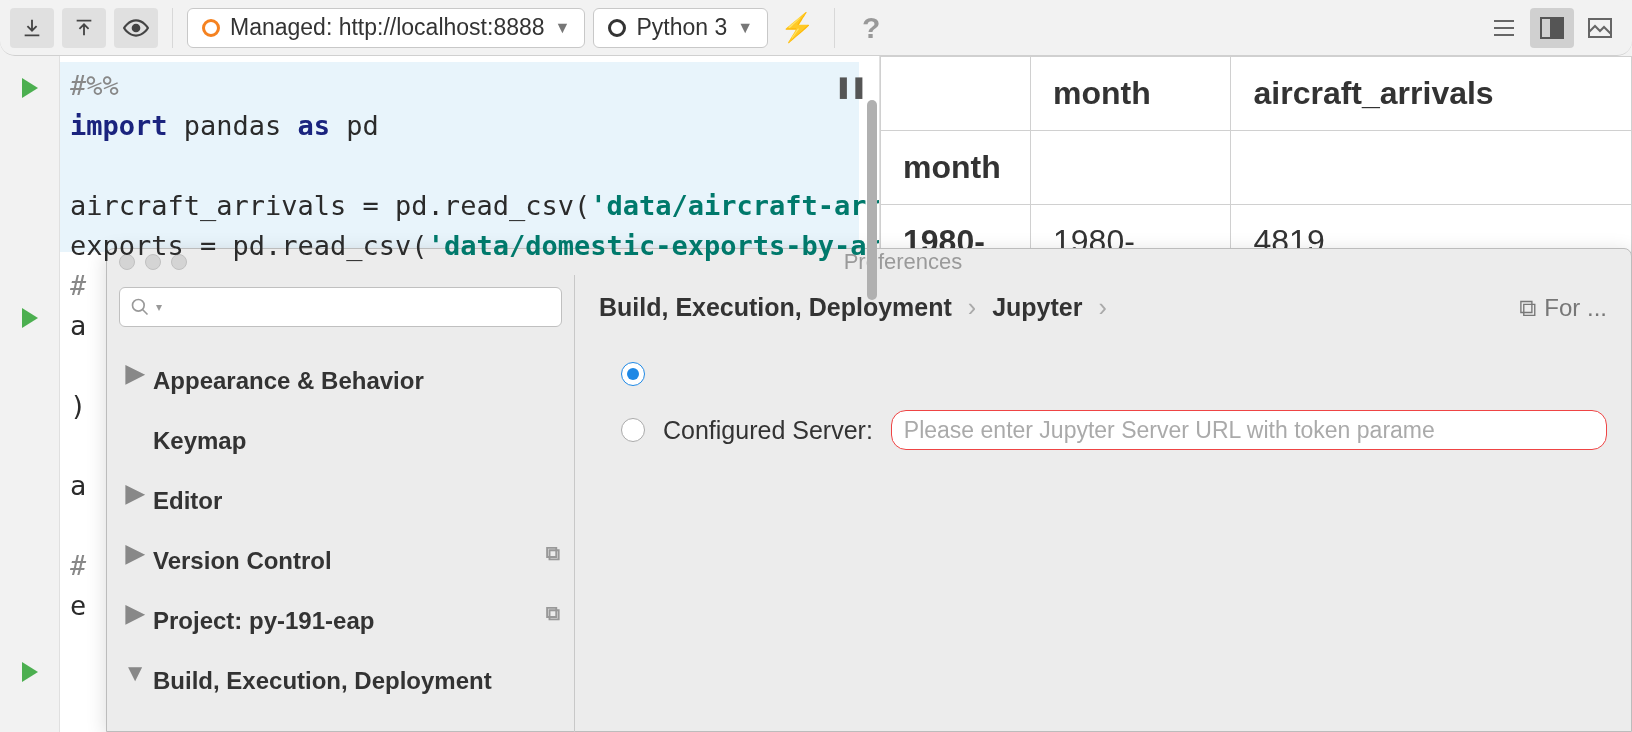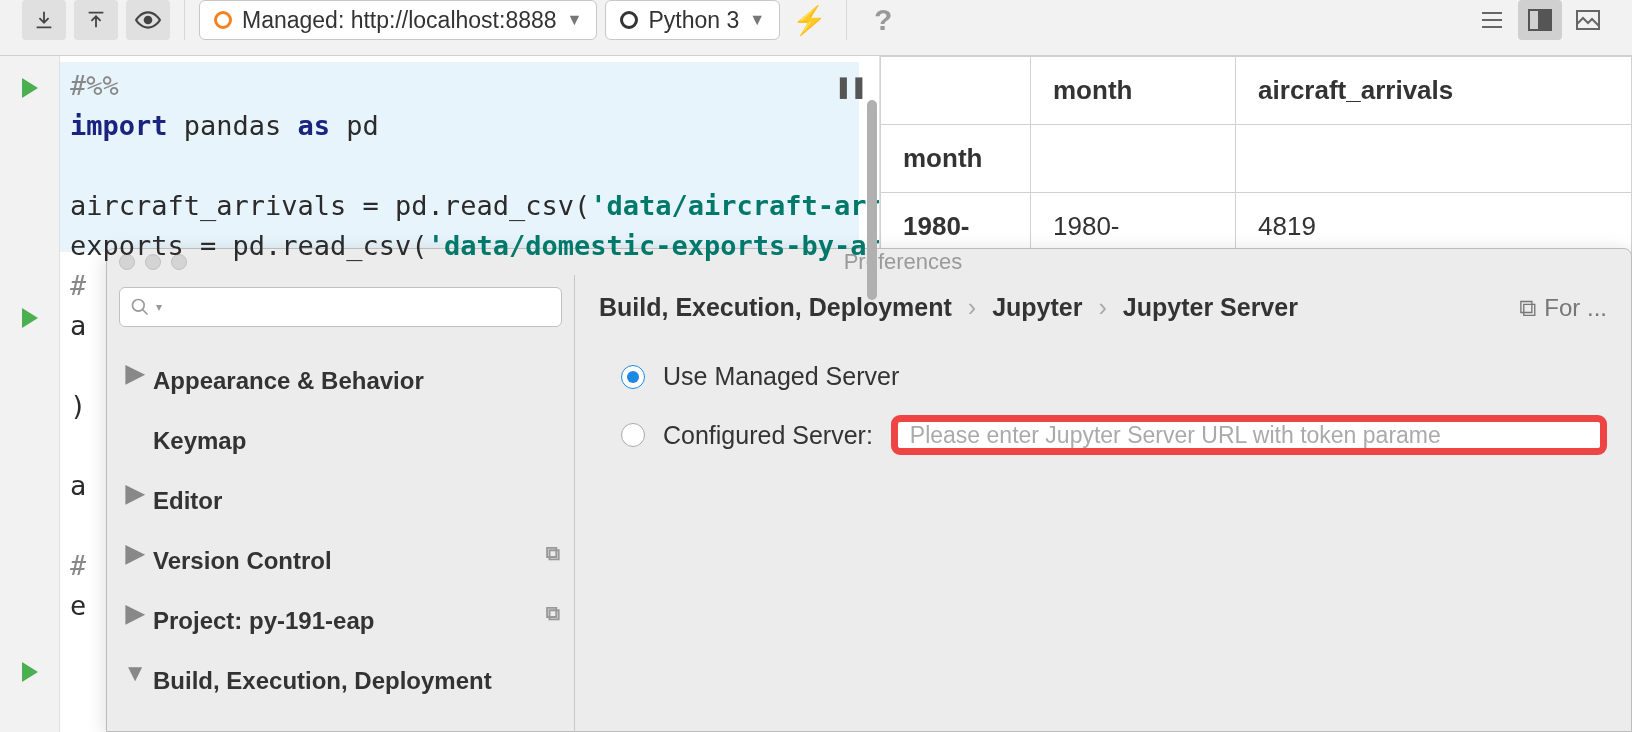--- a/index.html
+++ b/index.html
@@ -10,24 +10,26 @@
   height: 732px;
   overflow: hidden;
   position: relative;
   color: #333;
 }
 
 
 .toolbar {
   height: 56px;
   display: flex;
-  padding: 0 22px;
+  align-items: center;
+  padding: 0 10px;
   gap: 8px;
   background: #f2f2f2;
   border-bottom: 1px solid #d0d0d0;
+  border-radius: 15px;
 }
 .tb-btn {
   width: 44px;
   height: 40px;
   display: flex;
   align-items: center;
   justify-content: center;
   border-radius: 4px;
 }
 .tb-btn.grey { background: #e0e0e0; }
@@ -111,21 +113,21 @@
 .scrollbar-thumb {
   position: absolute; right: 2px; top: 44px; width: 10px; height: 200px;
   background: #b0b0b0; border-radius: 5px; z-index: 2;
 }
 
 .data-panel {
   flex: 1;
   background: #fff;
   overflow: hidden;
 }
-.data-panel table { border-collapse: collapse; width: 100%; font-size: 26px; }
+.data-panel table { border-collapse: collapse; width: 100%; font-size: 32px; }
 .data-panel th, .data-panel td {
   border: 1px solid #d0d0d0;
   padding: 18px 22px;
   text-align: left;
 }
 .data-panel th { font-weight: bold; }
 .data-panel .rowhead { font-weight: bold; }
 
 
 .modal {
@@ -217,22 +219,22 @@
   width: 24px; height: 24px; border-radius: 50%;
   border: 1px solid #aaa;
   background: #fff;
   display: flex; align-items: center; justify-content: center;
 }
 .radio.checked { border-color: #1e88e5; }
 .radio.checked .dot { width: 12px; height: 12px; border-radius: 50%; background: #1e88e5; }
 .server-input {
   flex: 1;
   height: 40px;
-  border: 7px solid #ef4444;
-  border-radius: 9px;
+  border: 1px solid #ef4444;
+  border-radius: 15px;
   background: #fff;
   padding: 0 12px;
   font-size: 23px;
   color: #aaa;
   display: flex;
   align-items: center;
   overflow: hidden;
   white-space: nowrap;
 }
 </style>
@@ -404,31 +406,29 @@
           <span class="tree-label">Debugger</span>
         </div>
       </div>
     </div>
     <div class="modal-content">
       <div class="breadcrumb">
         <span class="seg bold">Build, Execution, Deployment</span>
         <span class="sep">›</span>
         <span class="seg bold">Jupyter</span>
         <span class="sep">›</span>
-        <span class="seg bold">Jupyter Server</span>
         <span class="breadcrumb-right">
           <span>⧉</span>
           <span>For ...</span>
         </span>
       </div>
       <div class="radio-row">
         <span class="radio checked">
             <span class="dot"></span>
           </span>
-        <span>Use Managed Server</span>
       </div>
       <div class="radio-row">
         <span class="radio"></span>
         <span>Configured Server:</span>
         <span class="server-input">Please enter Jupyter Server URL with token parame</span>
       </div>
     </div>
   </div>
 </div>
 

